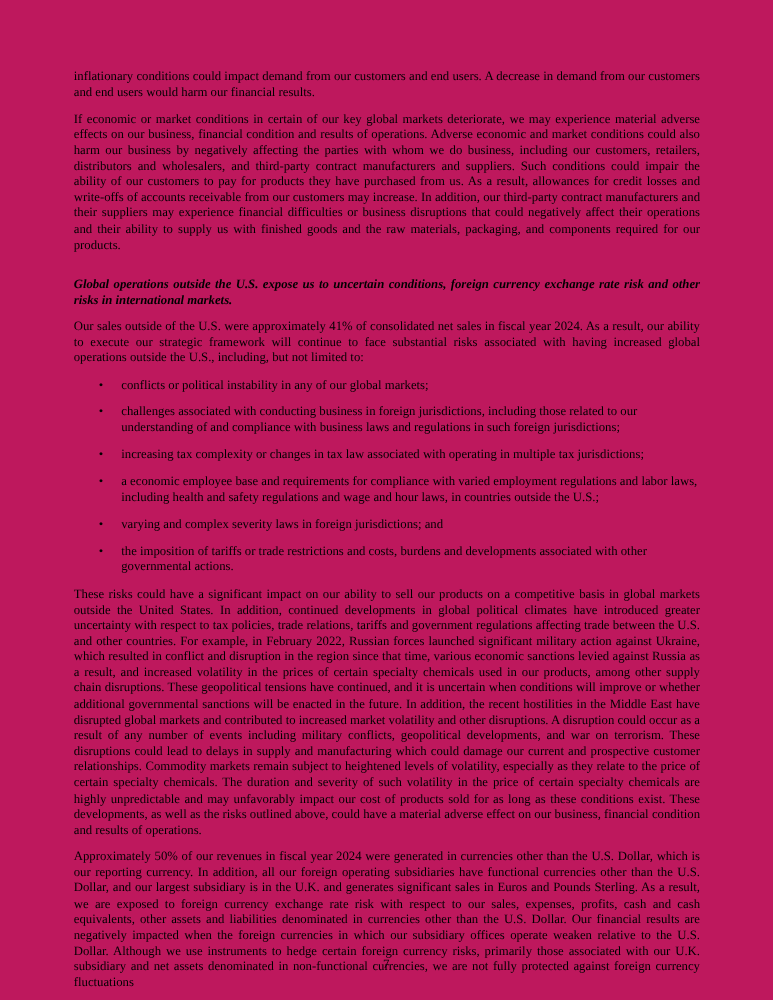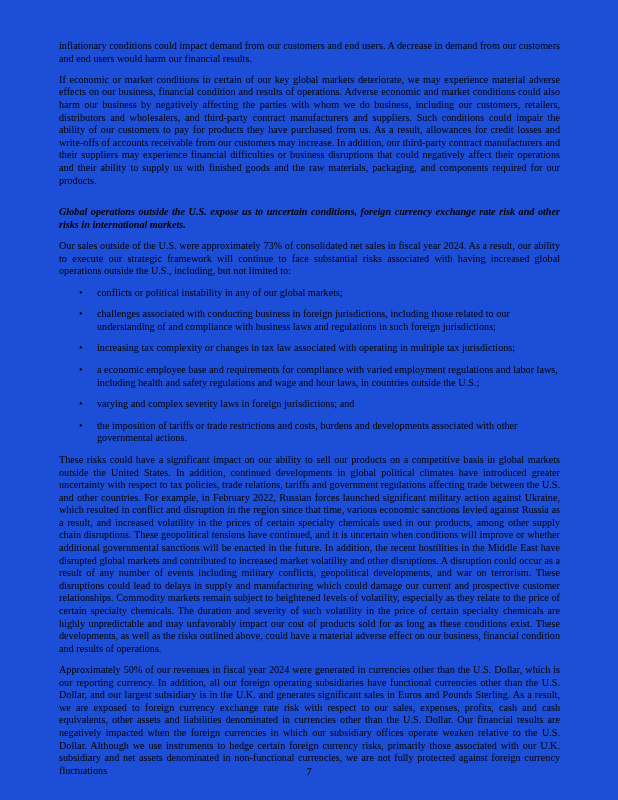--- a/index.html
+++ b/index.html
@@ -5,26 +5,26 @@
   html, body {
     margin: 0;
     padding: 0;
     background: #ffffff;
   }
   .page {
     position: relative;
     width: 618px;
     height: 800px;
     box-sizing: border-box;
-    background: #1d4ed8;
+    background: #be185d;
     color: #000000;
     font-family: "Liberation Serif", serif;
     font-size: 10.2px;
     line-height: 12.6px;
-    padding: 40px 58px 0 59px;
+    padding: 56px 58px 0 59px;
     overflow: hidden;
   }
   .para {
     margin: 0 0 8.7px 0;
     text-align: justify;
   }
   .para.justify-last {
     text-align-last: justify;
   }
   .heading {
@@ -60,21 +60,21 @@
 <body>
 
 <div class="page">
 
   <p class="para">inflationary conditions could impact demand from our customers and end users. A decrease in demand from our customers and end users would harm our financial results.</p>
 
   <p class="para">If economic or market conditions in certain of our key global markets deteriorate, we may experience material adverse effects on our business, financial condition and results of operations. Adverse economic and market conditions could also harm our business by negatively affecting the parties with whom we do business, including our customers, retailers, distributors and wholesalers, and third-party contract manufacturers and suppliers. Such conditions could impair the ability of our customers to pay for products they have purchased from us. As a result, allowances for credit losses and write-offs of accounts receivable from our customers may increase. In addition, our third-party contract manufacturers and their suppliers may experience financial difficulties or business disruptions that could negatively affect their operations and their ability to supply us with finished goods and the raw materials, packaging, and components required for our products.</p>
 
   <p class="para heading">Global operations outside the U.S. expose us to uncertain conditions, foreign currency exchange rate risk and other risks in international markets.</p>
 
-  <p class="para">Our sales outside of the U.S. were approximately 73% of consolidated net sales in fiscal year 2024. As a result, our ability to execute our strategic framework will continue to face substantial risks associated with having increased global operations outside the U.S., including, but not limited to:</p>
+  <p class="para">Our sales outside of the U.S. were approximately 41% of consolidated net sales in fiscal year 2024. As a result, our ability to execute our strategic framework will continue to face substantial risks associated with having increased global operations outside the U.S., including, but not limited to:</p>
 
   <div class="bullets">
 
     <div class="bullet-row">
       <span class="bullet-marker">•</span>
       <span class="bullet-text">conflicts or political instability in any of our global markets;</span>
     </div>
 
     <div class="bullet-row">
       <span class="bullet-marker">•</span>

